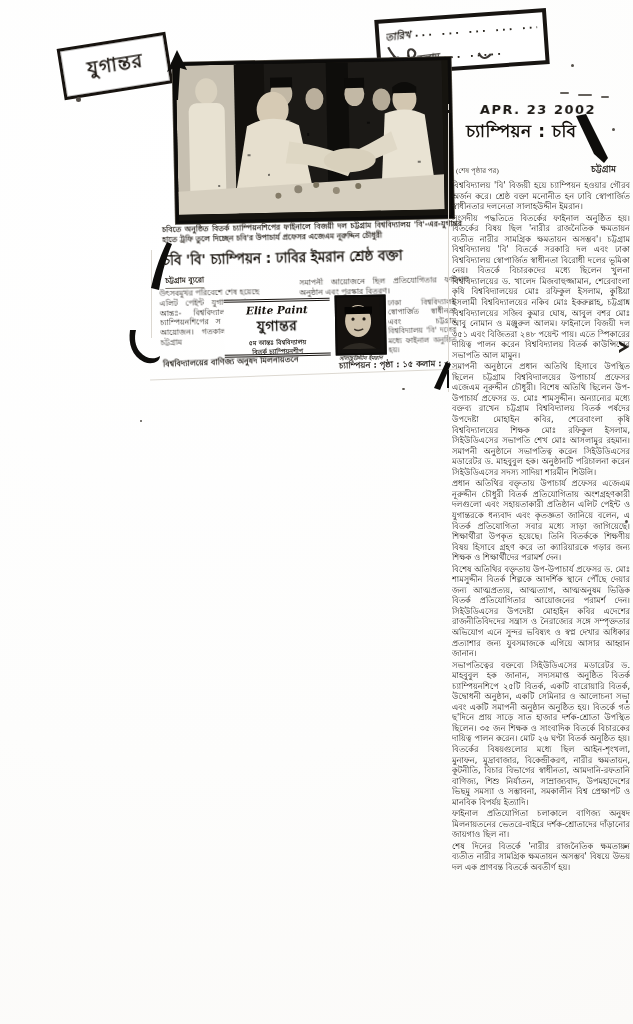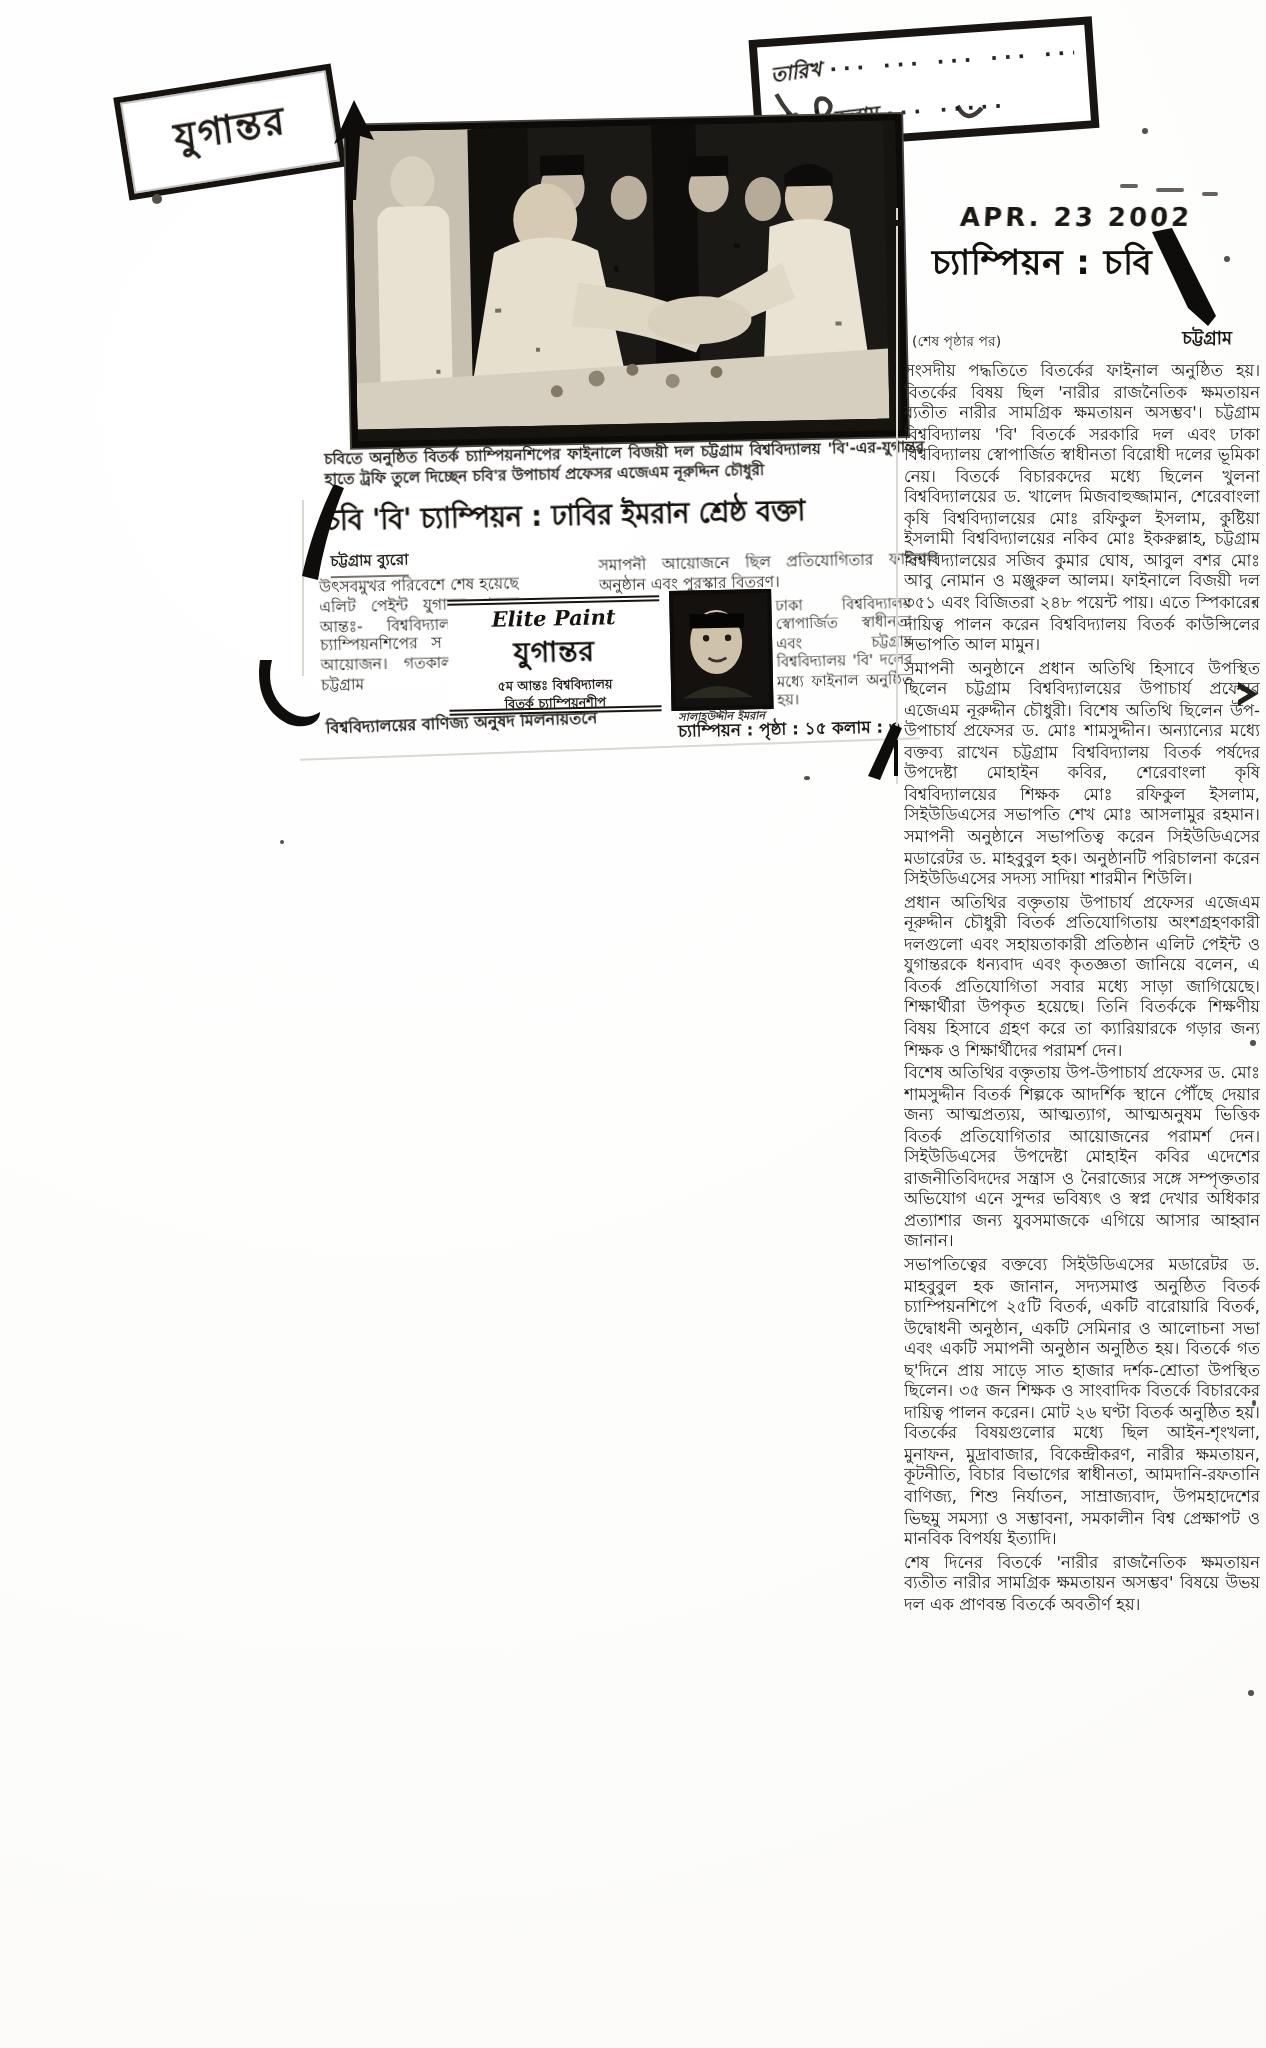--- a/index.html
+++ b/index.html
@@ -115,21 +115,21 @@
   .right-clip{left:452px;top:102px;width:180px;}
   .date-stamp{
     font-weight:bold;font-size:13px;letter-spacing:1.5px;color:#1c1915;
     margin-left:28px;filter:blur(.2px);transform:skewX(-3deg);
   }
   .cont-headline{
     font-weight:bold;font-size:17px;color:#15110c;margin:1px 0 16px 14px;
     letter-spacing:.5px;filter:blur(.15px);
   }
   .cont-subrow{display:flex;justify-content:space-between;align-items:flex-end;margin:1px 2px 3px 4px;}
-  .cont-subnote{font-size:7px;color:#2c2821;}
+  .cont-subnote{font-size:7px;color:#2c2821;font-family:Liberation Serif, serif;}
   .cont-dateline{font-size:9px;font-weight:bold;color:#1c1814;margin-right:14px;}
   .cont-body{
     width:178px;height:860px;overflow:hidden;
     font-size:8.2px;line-height:10.55px;text-align:justify;color:#25211b;
     filter:blur(.15px);
   }
   .cont-body p{margin:0 0 1px 0;}
   svg.mark{display:block;}
 
   
@@ -255,25 +255,27 @@
   <div class="abs edge" style="left:151px;top:250px;width:1px;height:88px;"></div>
 
   <div class="abs right-clip">
     <div class="date-stamp">APR. 23 2002</div>
     <div class="cont-headline">চ্যাম্পিয়ন : চবি</div>
     <div class="cont-subrow">
       <span class="cont-subnote">(শেষ পৃষ্ঠার পর)</span>
       <span class="cont-dateline">চট্টগ্রাম</span>
     </div>
     <div class="cont-body">
+      <p>বিশ্ববিদ্যালয় 'বি' বিজয়ী হয়ে চ্যাম্পিয়ন হওয়ার গৌরব অর্জন করে। শ্রেষ্ঠ বক্তা মনোনীত হন ঢাবি স্বোপার্জিত স্বাধীনতার দলনেতা সালাহউদ্দীন ইমরান।</p>
       <p>সংসদীয় পদ্ধতিতে বিতর্কের ফাইনাল অনুষ্ঠিত হয়। বিতর্কের বিষয় ছিল 'নারীর রাজনৈতিক ক্ষমতায়ন ব্যতীত নারীর সামগ্রিক ক্ষমতায়ন অসম্ভব'। চট্টগ্রাম বিশ্ববিদ্যালয় 'বি' বিতর্কে সরকারি দল এবং ঢাকা বিশ্ববিদ্যালয় স্বোপার্জিত স্বাধীনতা বিরোধী দলের ভূমিকা নেয়। বিতর্কে বিচারকদের মধ্যে ছিলেন খুলনা বিশ্ববিদ্যালয়ের ড. খালেদ মিজবাহুজ্জামান, শেরেবাংলা কৃষি বিশ্ববিদ্যালয়ের মোঃ রফিকুল ইসলাম, কুষ্টিয়া ইসলামী বিশ্ববিদ্যালয়ের নকিব মোঃ ইকরুল্লাহ, চট্টগ্রাম বিশ্ববিদ্যালয়ের সজিব কুমার ঘোষ, আবুল বশর মোঃ আবু নোমান ও মঞ্জুরুল আলম। ফাইনালে বিজয়ী দল ৩৫১ এবং বিজিতরা ২৪৮ পয়েন্ট পায়। এতে স্পিকারের দায়িত্ব পালন করেন বিশ্ববিদ্যালয় বিতর্ক কাউন্সিলের সভাপতি আল মামুন।</p>
       <p>সমাপনী অনুষ্ঠানে প্রধান অতিথি হিসাবে উপস্থিত ছিলেন চট্টগ্রাম বিশ্ববিদ্যালয়ের উপাচার্য প্রফেসর এজেএম নূরুদ্দীন চৌধুরী। বিশেষ অতিথি ছিলেন উপ-উপাচার্য প্রফেসর ড. মোঃ শামসুদ্দীন। অন্যান্যের মধ্যে বক্তব্য রাখেন চট্টগ্রাম বিশ্ববিদ্যালয় বিতর্ক পর্ষদের উপদেষ্টা মোহাইন কবির, শেরেবাংলা কৃষি বিশ্ববিদ্যালয়ের শিক্ষক মোঃ রফিকুল ইসলাম, সিইউডিএসের সভাপতি শেখ মোঃ আসলামুর রহমান। সমাপনী অনুষ্ঠানে সভাপতিত্ব করেন সিইউডিএসের মডারেটর ড. মাহবুবুল হক। অনুষ্ঠানটি পরিচালনা করেন সিইউডিএসের সদস্য সাদিয়া শারমীন শিউলি।</p>
       <p>প্রধান অতিথির বক্তৃতায় উপাচার্য প্রফেসর এজেএম নূরুদ্দীন চৌধুরী বিতর্ক প্রতিযোগিতায় অংশগ্রহণকারী দলগুলো এবং সহায়তাকারী প্রতিষ্ঠান এলিট পেইন্ট ও যুগান্তরকে ধন্যবাদ এবং কৃতজ্ঞতা জানিয়ে বলেন, এ বিতর্ক প্রতিযোগিতা সবার মধ্যে সাড়া জাগিয়েছে। শিক্ষার্থীরা উপকৃত হয়েছে। তিনি বিতর্ককে শিক্ষণীয় বিষয় হিসাবে গ্রহণ করে তা ক্যারিয়ারকে গড়ার জন্য শিক্ষক ও শিক্ষার্থীদের পরামর্শ দেন।</p>
       <p>বিশেষ অতিথির বক্তৃতায় উপ-উপাচার্য প্রফেসর ড. মোঃ শামসুদ্দীন বিতর্ক শিল্পকে আদর্শিক স্থানে পৌঁছে দেয়ার জন্য আত্মপ্রত্যয়, আত্মত্যাগ, আত্মঅনুষম ভিত্তিক বিতর্ক প্রতিযোগিতার আয়োজনের পরামর্শ দেন। সিইউডিএসের উপদেষ্টা মোহাইন কবির এদেশের রাজনীতিবিদদের সন্ত্রাস ও নৈরাজ্যের সঙ্গে সম্পৃক্ততার অভিযোগ এনে সুন্দর ভবিষ্যৎ ও স্বপ্ন দেখার অধিকার প্রত্যাশার জন্য যুবসমাজকে এগিয়ে আসার আহ্বান জানান।</p>
       <p>সভাপতিত্বের বক্তব্যে সিইউডিএসের মডারেটর ড. মাহবুবুল হক জানান, সদ্যসমাপ্ত অনুষ্ঠিত বিতর্ক চ্যাম্পিয়নশিপে ২৫টি বিতর্ক, একটি বারোয়ারি বিতর্ক, উদ্বোধনী অনুষ্ঠান, একটি সেমিনার ও আলোচনা সভা এবং একটি সমাপনী অনুষ্ঠান অনুষ্ঠিত হয়। বিতর্কে গত ছ'দিনে প্রায় সাড়ে সাত হাজার দর্শক-শ্রোতা উপস্থিত ছিলেন। ৩৫ জন শিক্ষক ও সাংবাদিক বিতর্কে বিচারকের দায়িত্ব পালন করেন। মোট ২৬ ঘণ্টা বিতর্ক অনুষ্ঠিত হয়। বিতর্কের বিষয়গুলোর মধ্যে ছিল আইন-শৃংখলা, মুনাফন, মুদ্রাবাজার, বিকেন্দ্রীকরণ, নারীর ক্ষমতায়ন, কূটনীতি, বিচার বিভাগের স্বাধীনতা, আমদানি-রফতানি বাণিজ্য, শিশু নির্যাতন, সাম্রাজ্যবাদ, উপমহাদেশের ভিছমু সমস্যা ও সম্ভাবনা, সমকালীন বিশ্ব প্রেক্ষাপট ও মানবিক বিপর্যয় ইত্যাদি।</p>
+      <p>ফাইনাল প্রতিযোগিতা চলাকালে বাণিজ্য অনুষদ মিলনায়তনের ভেতরে-বাইরে দর্শক-শ্রোতাদের দাঁড়ানোর জায়গাও ছিল না।</p>
       <p>শেষ দিনের বিতর্কে 'নারীর রাজনৈতিক ক্ষমতায়ন ব্যতীত নারীর সামগ্রিক ক্ষমতায়ন অসম্ভব' বিষয়ে উভয় দল এক প্রাণবন্ত বিতর্কে অবতীর্ণ হয়।</p>
     </div>
   </div>
   <div class="abs edge" style="left:448px;top:104px;width:1px;height:288px;"></div>
 
   <svg class="abs mark" style="left:165px;top:48px;" width="24" height="54" viewBox="0 0 24 54">
     <path d="M12 2 L22 22 L15 20 L13 52 L8 52 L9 20 L2 24 Z" fill="#0e0d0b"></path>
   </svg>
   <svg class="abs mark" style="left:147px;top:240px;" width="26" height="52" viewBox="0 0 26 52">
     <path d="M20 2 C14 14 8 30 4 48 L12 50 C15 32 20 16 25 4 Z" fill="#0e0d0b"></path>

